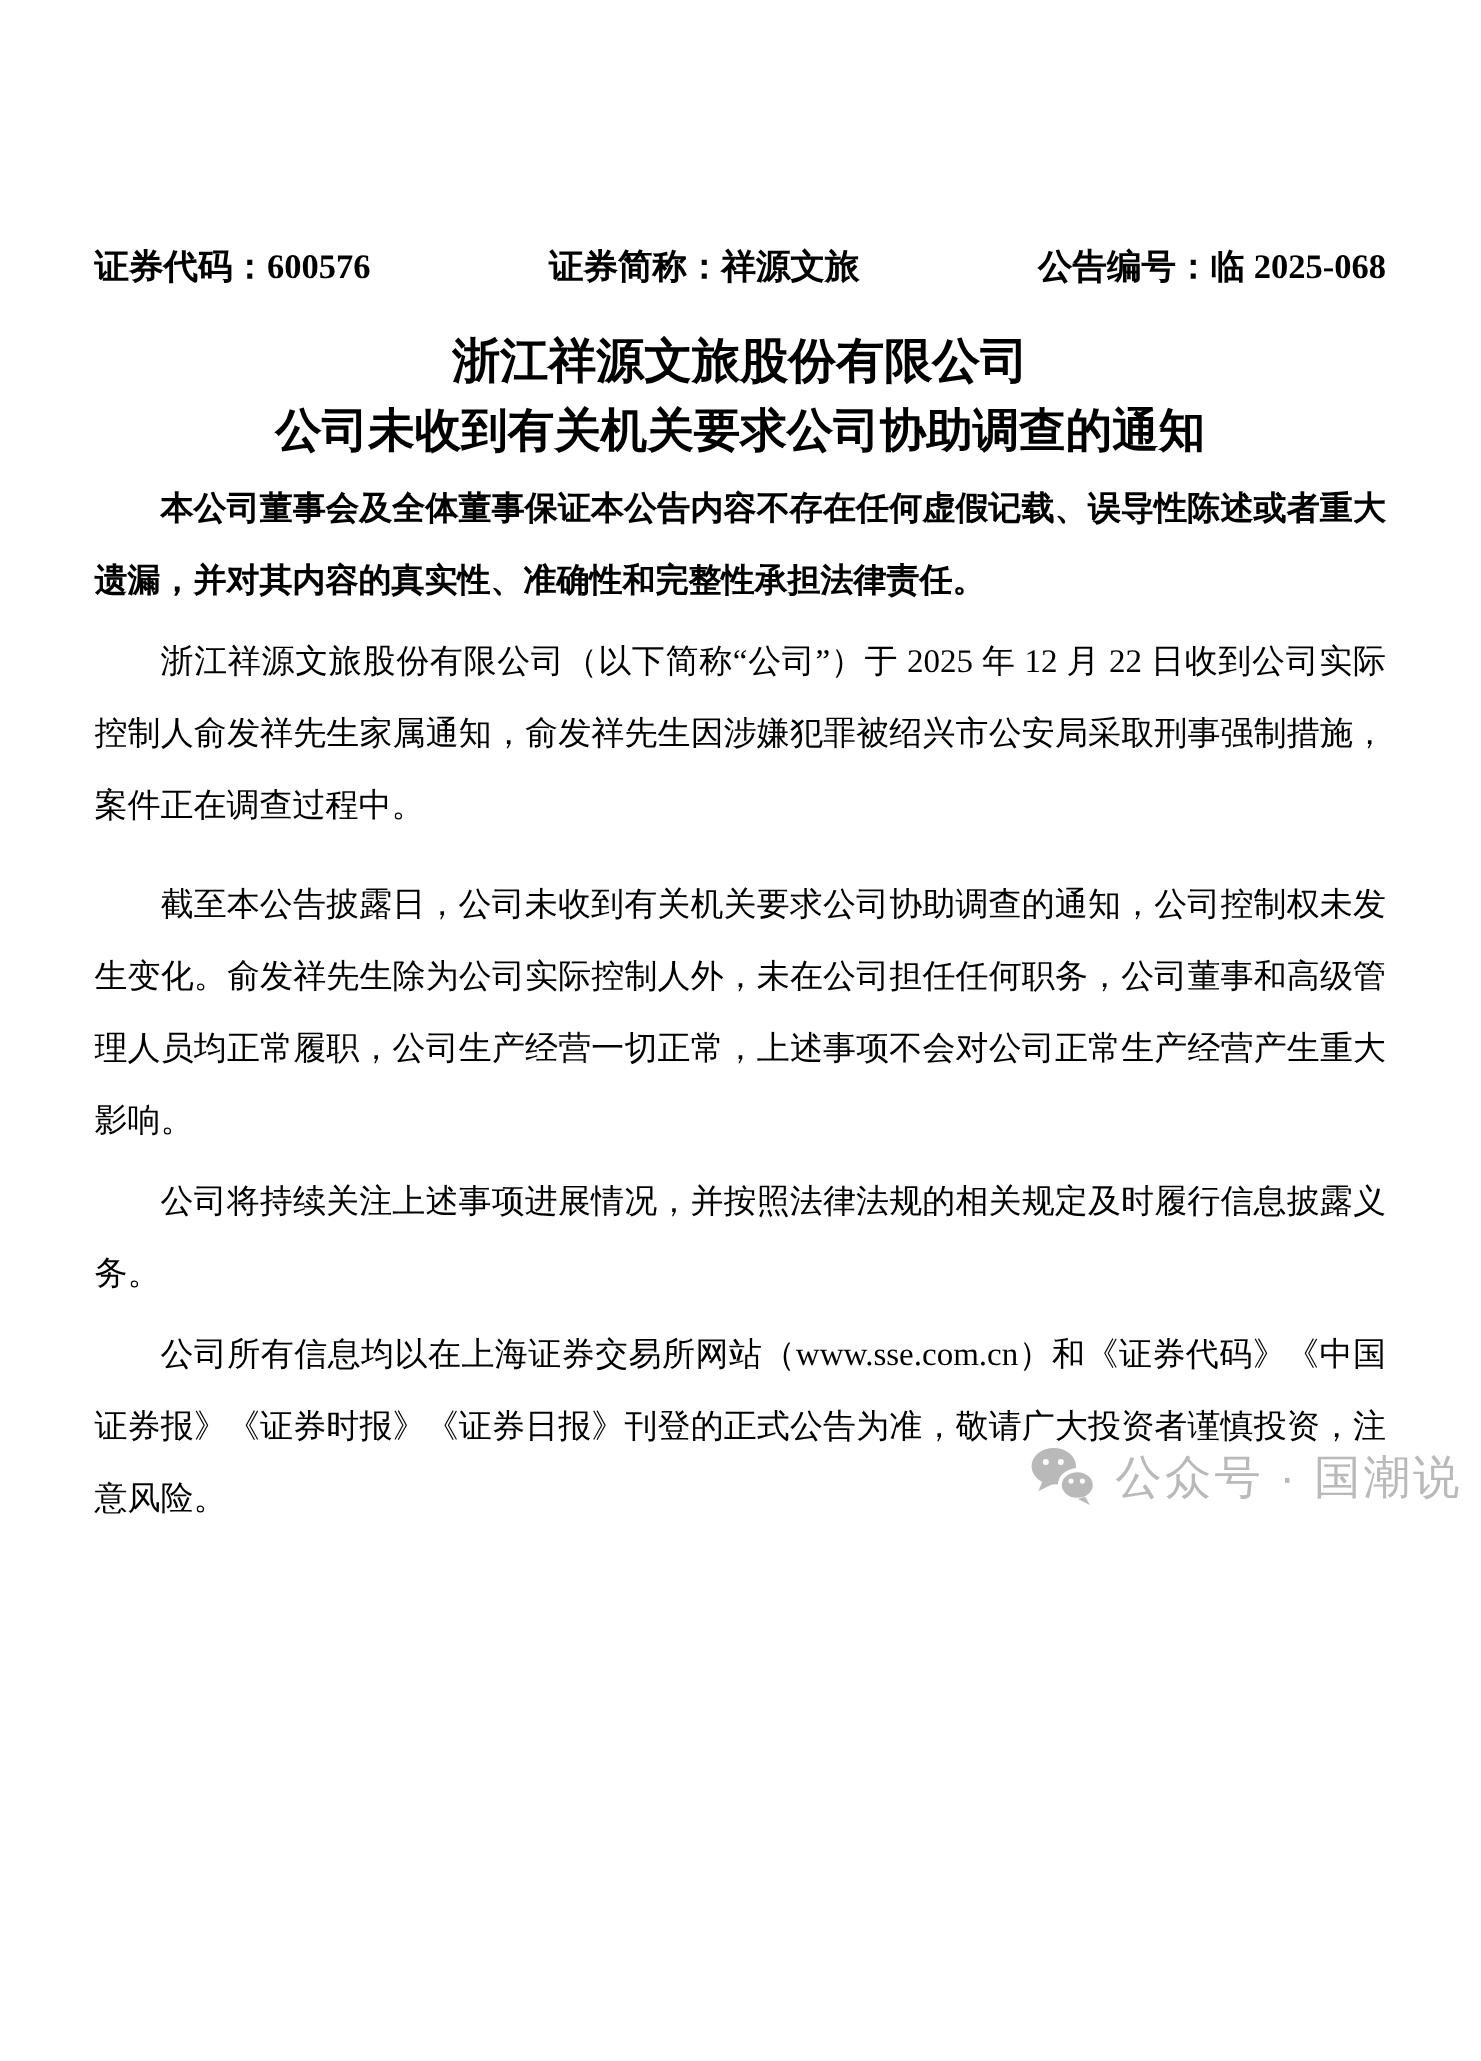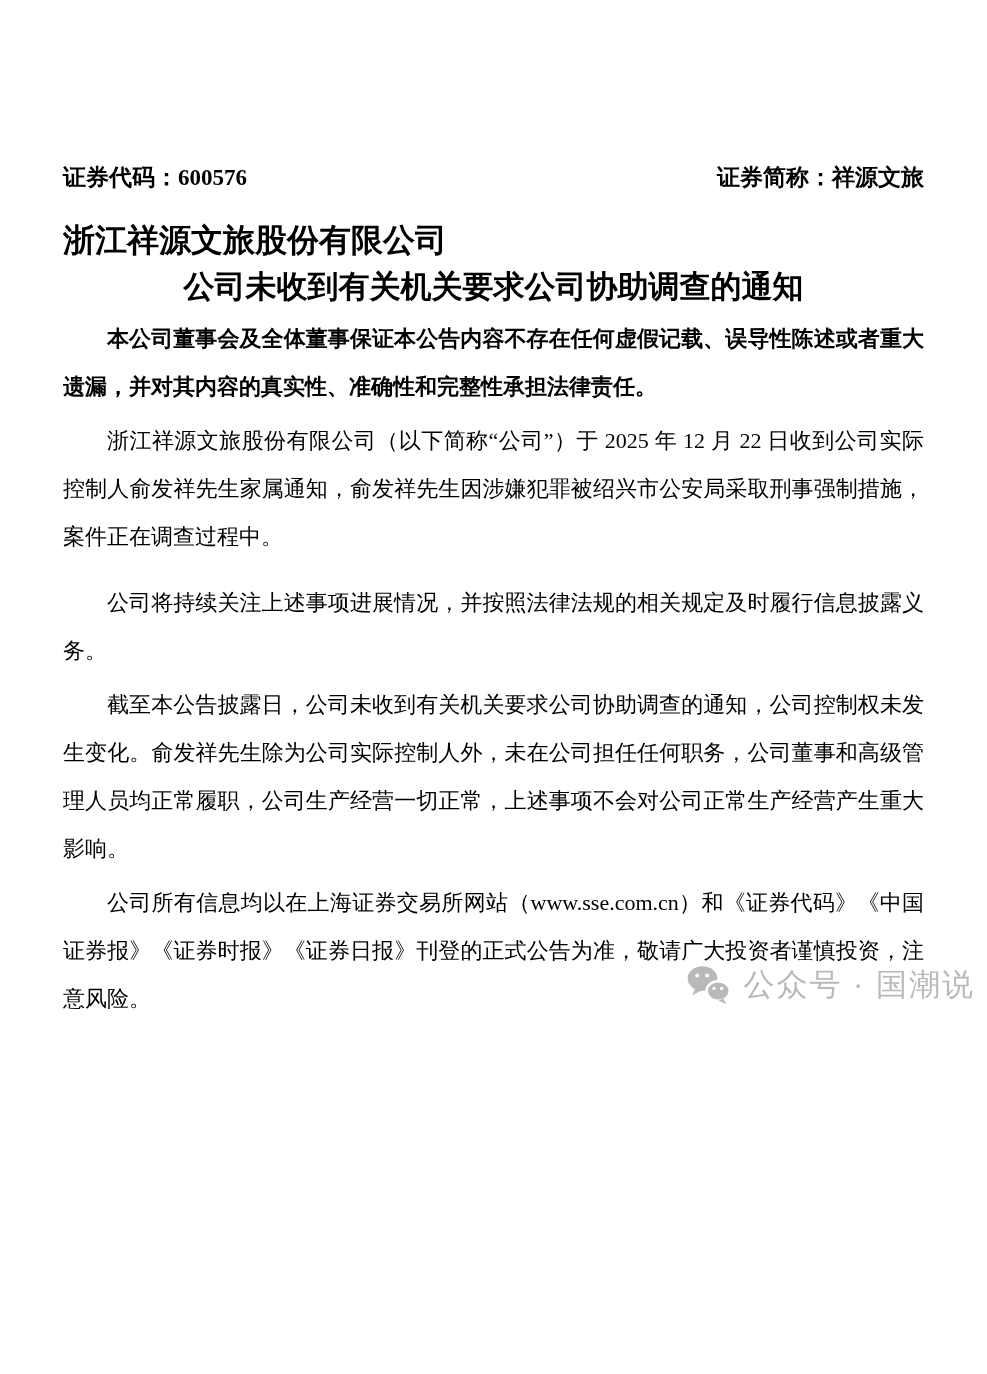--- a/index.html
+++ b/index.html
@@ -22,21 +22,21 @@
     display: flex;
     justify-content: space-between;
     align-items: baseline;
     font-size: 23px;
     font-weight: bold;
     line-height: 28px;
     white-space: nowrap;
   }
   h1.company-title {
     margin-top: 28px;
-    text-align: left;
+    text-align: center;
     font-family: "Liberation Sans", "DejaVu Sans", sans-serif;
     font-size: 32px;
     font-weight: bold;
     line-height: 40px;
   }
   h2.announcement-title {
     margin-top: 7px;
     text-align: center;
     font-family: "Liberation Sans", "DejaVu Sans", sans-serif;
     font-size: 31px;
@@ -64,49 +64,50 @@
     text-align: right;
     padding-right: 18px;
     font-size: 18px;
     line-height: 55px;
   }
   .watermark {
     position: absolute;
     right: 12px;
     bottom: 16px;
     display: flex;
-    align-items: center;
+    align-items: flex-start;
     gap: 11px;
     color: #b9b9b9;
     font-family: "Liberation Sans", "DejaVu Sans", sans-serif;
     font-size: 31px;
     letter-spacing: 2px;
     white-space: nowrap;
   }
   .wechat-icon-svg { display: block; }
 </style>
 </head>
 <body>
 
 <div class="page">
   <div class="content">
 
     <div class="doc-header">
       <span>证券代码：600576</span>
       <span>证券简称：祥源文旅</span>
+      <span>公告编号：临 2025-068</span>
     </div>
 
     <h1 class="company-title">浙江祥源文旅股份有限公司</h1>
     <h2 class="announcement-title">公司未收到有关机关要求公司协助调查的通知</h2>
 
     <div class="body-text">
       <p class="disclaimer">本公司董事会及全体董事保证本公告内容不存在任何虚假记载、误导性陈述或者重大遗漏，并对其内容的真实性、准确性和完整性承担法律责任。</p>
       <p class="para-1">浙江祥源文旅股份有限公司（以下简称“公司”）于 2025 年 12 月 22 日收到公司实际控制人俞发祥先生家属通知，俞发祥先生因涉嫌犯罪被绍兴市公安局采取刑事强制措施，案件正在调查过程中。</p>
+      <p>截至本公告披露日，公司未收到有关机关要求公司协助调查的通知，公司控制权未发生变化。俞发祥先生除为公司实际控制人外，未在公司担任任何职务，公司董事和高级管理人员均正常履职，公司生产经营一切正常，上述事项不会对公司正常生产经营产生重大影响。</p>
       <p>公司将持续关注上述事项进展情况，并按照法律法规的相关规定及时履行信息披露义务。</p>
-      <p>截至本公告披露日，公司未收到有关机关要求公司协助调查的通知，公司控制权未发生变化。俞发祥先生除为公司实际控制人外，未在公司担任任何职务，公司董事和高级管理人员均正常履职，公司生产经营一切正常，上述事项不会对公司正常生产经营产生重大影响。</p>
       <p>公司所有信息均以在上海证券交易所网站（www.sse.com.cn）和《证券代码》《中国证券报》《证券时报》《证券日报》刊登的正式公告为准，敬请广大投资者谨慎投资，注意风险。</p>
       <p>中国证券报。</p>
     </div>
 
     <div class="signoff">
       <div>浙江祥源文旅股份有限公司董事会</div>
     </div>
 
   </div>
 

